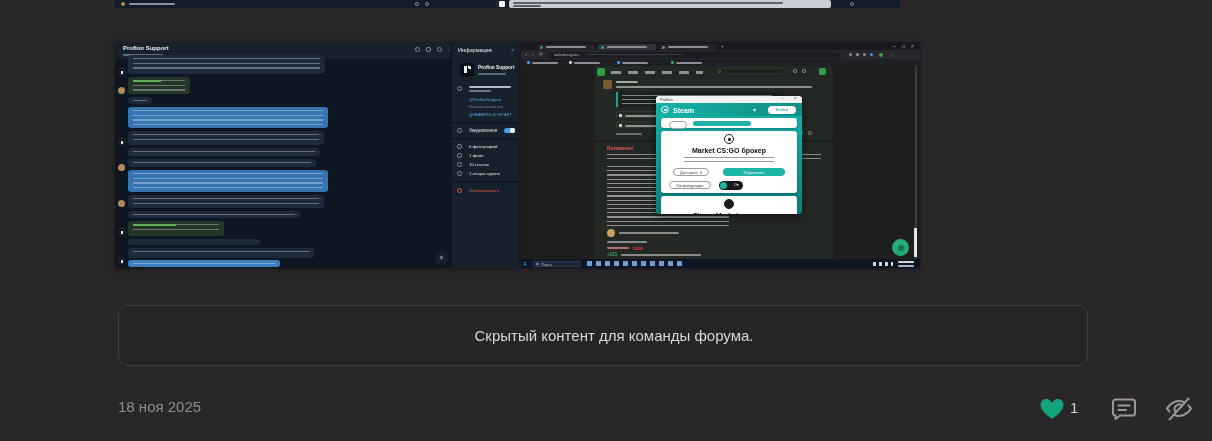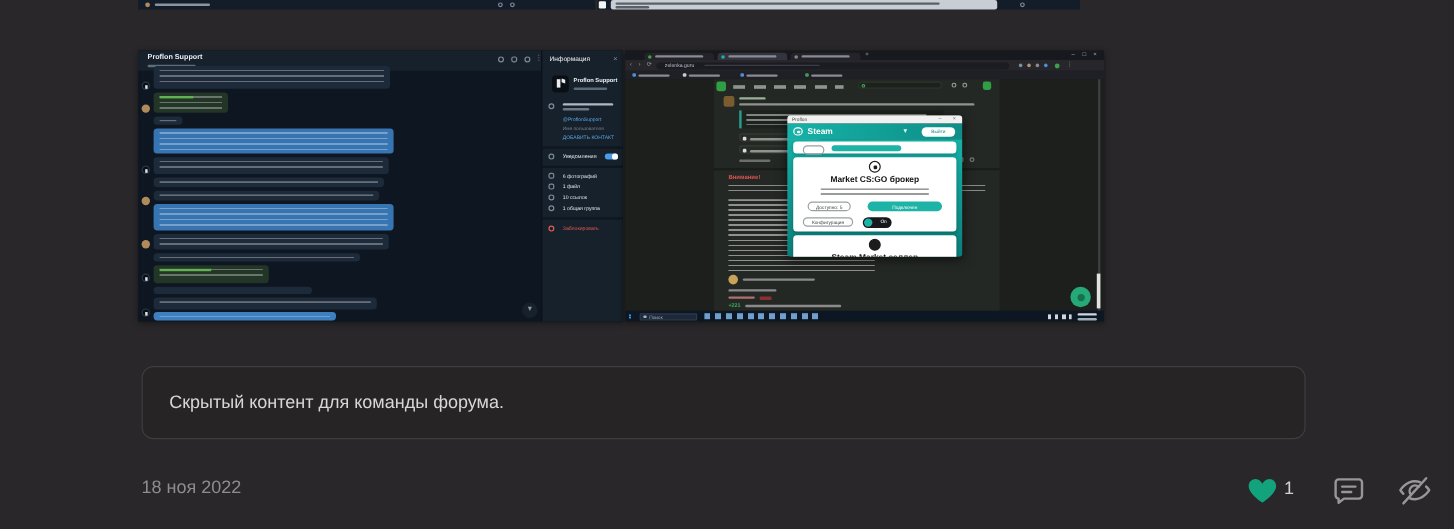--- a/index.html
+++ b/index.html
@@ -67,21 +67,21 @@
   .mtoggle .knob { position:absolute; left:1px; top:1px; width:7px; height:7px; border-radius:50%; background:#1db3a6; }
   .mtoggle .on { position:absolute; right:4px; top:2.5px; color:#fff; font-size:4px; }
   .circle-icon { position:absolute; width:10px; height:10px; border:1.3px solid #1c1c1c; border-radius:50%; }
   .circle-icon::after { content:""; position:absolute; left:3px; top:2.5px; width:2.5px; height:3.5px; background:#1c1c1c; border-radius:1px; }
 
   .taskbar { position:absolute; left:0; top:217px; width:399px; height:9px; background:#0d1623; }
   .fab { position:absolute; width:17px; height:17px; border-radius:50%; background:#27a878; }
   .fab::after { content:""; position:absolute; left:5.5px; top:5.5px; width:6px; height:6px; border-radius:50%; background:#14714e; }
 
   
-  .hidden-box { position:absolute; left:118px; top:305px; width:970px; height:61px; border:1px solid #3f3d3e; border-radius:10px; background:#262425; display:flex; align-items:center; padding-left:22px; }
+  .hidden-box { position:absolute; left:118px; top:305px; width:970px; height:61px; border:1px solid #3f3d3e; border-radius:10px; background:#262425; display:flex; align-items:center; padding-left:22px;justify-content:center; }
   .hidden-box span { color:#d8d6d7; font-size:15px; }
 
   
   .date { position:absolute; left:118px; top:399px; color:#8f8c8d; font-size:15px; }
   .reaction-count { position:absolute; left:1070px; top:400px; color:#d2d0d1; font-size:15px; }
   svg { display:block; }
 </style>
 </head>
 <body>
 
@@ -327,21 +327,21 @@
       <div class="hsk" style="left:352px;top:2.5px;width:20px;height:4px;--c:#cfd6dd;background:repeating-linear-gradient(90deg,#cfd6dd 0 3px,transparent 3px 6px);"></div>
       <div class="sk" style="left:377px;top:2px;width:16px;height:2px;background:#cfd6dd;"></div>
       <div class="sk" style="left:377px;top:5.5px;width:16px;height:2px;background:#9fb0bf;"></div>
     </div>
   </div>
 
   <div class="hidden-box">
     <span>Скрытый контент для команды форума.</span>
   </div>
 
-  <div class="date t">18 ноя 2022</div>
+  <div class="date t">18 ноя 2025</div>
 
   <div class="abs" style="left:1040px;top:398px;width:24px;height:22px;">
     <svg width="24" height="22" viewBox="0 0 32 30">
       <path d="M23.6 1.5c-3.3 0-6.2 2.6-7.6 5.4C14.6 4.1 11.7 1.5 8.4 1.5 3.9 1.5.4 5 .4 9.5c0 9.1 15.6 19 15.6 19s15.6-9.9 15.6-19c0-4.5-3.5-8-8-8z" fill="#12a37d"></path>
     </svg>
   </div>
   <div class="reaction-count t">1</div>
 
   <div class="abs" style="left:1111px;top:397px;width:26px;height:24px;">
     <svg width="26" height="24" viewBox="0 0 26 24">

